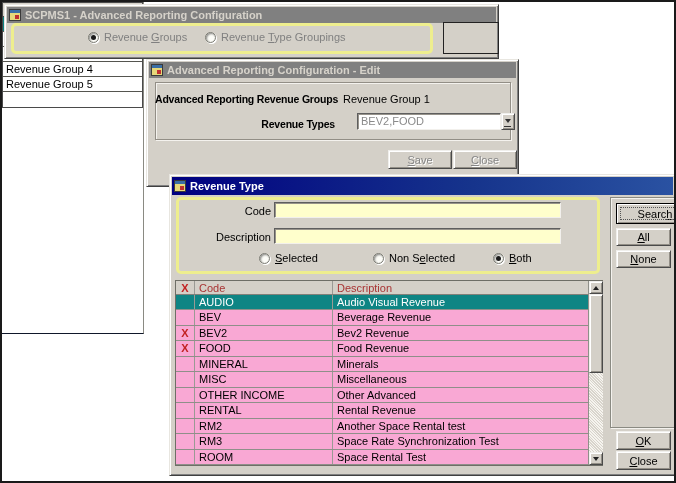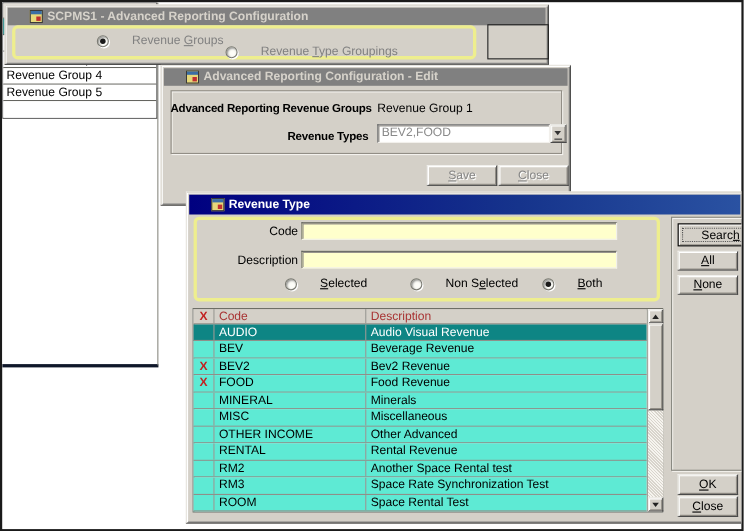--- a/index.html
+++ b/index.html
@@ -7,86 +7,86 @@
   body {
     font-family:"Liberation Sans", sans-serif;
     font-size:11px; color:#000;
     background:#fff; position:relative; overflow:hidden;
     border:2px solid #1a1a1a;
   }
   .win { position:absolute; background:#d4d0c8;
     border:1px solid; border-color:#e8e6e0 #404040 #404040 #e8e6e0;
     box-shadow: inset 1px 1px 0 #fff, inset -1px -1px 0 #808080; }
   .titlebar { position:absolute; left:2px; right:2px; top:2px; height:16px;
-    display:flex; align-items:center; padding-left:20px; overflow:hidden; }
+    display:flex; align-items:center; padding-left:2px; overflow:hidden; }
   .titlebar.inactive { background:#808080; color:#d6d2ca; }
   .titlebar.active { background:linear-gradient(90deg,#000080,#16348c 60%,#2a52a2); color:#fff; height:18px; }
   .titlebar .ttext { font-weight:bold; white-space:nowrap; margin-left:4px; }
   .form-icon { width:12px; height:12px; position:relative; flex:none;
     background:#e6d87a; border:1px solid #3a3a3a; }
   .form-icon::before { content:""; position:absolute; left:0; top:0; right:0; height:3px; background:#3a6ea5; }
   .form-icon::after { content:""; position:absolute; right:1px; bottom:1px; width:4px; height:4px; background:#c03030; }
   .yellowbox { position:absolute; border:3px solid #eeee8e; border-radius:5px; }
   
   .radio-item { position:absolute; display:flex; align-items:center; }
   .radio { width:11px; height:11px; border-radius:50%; background:#fdfdf8; flex:none;
     border:1px solid #7a7a72; box-shadow: inset 1px 1px 2px rgba(0,0,0,.45), 1px 1px 0 #fff; position:relative; }
   .radio.checked::after { content:""; position:absolute; left:2px; top:2px; width:5px; height:5px; border-radius:50%; background:#1a1a1a; }
-  .radio-item .rlabel { margin-left:21px; }
+  .radio-item .rlabel { margin-left:5px; }
   .dim { color:#808080; }
   
   .btn { position:absolute; background:#d4d0c8; text-align:center;
     border:1px solid; border-color:#f0efec #4a4a4a #4a4a4a #f0efec;
     box-shadow: inset 1px 1px 0 #fff, inset -1px -1px 0 #928e86;
     display:flex; align-items:center; justify-content:center; cursor:default; }
   .btn.disabled { color:#868686; text-shadow:1px 1px 0 #fff; }
   .btn.default { border:1px solid #000; }
   .btn.default .focus { position:absolute; left:3px; top:3px; right:3px; bottom:3px; border:1px dotted #555; }
   
   .sunken { border:1px solid; border-color:#5e5e5e #f2f0ec #f2f0ec #5e5e5e;
     box-shadow: inset 1px 1px 0 #97938b; background:#fff; }
   input.field { position:absolute; font-family:"Liberation Sans",sans-serif; font-size:11px;
     padding:1px 3px; outline:none; }
   
   #w2 { left:2px; top:57px; width:142px; height:332px; background:#fff;
-    border-right:1px solid #8a8a82; border-bottom:3px solid #0f172a; }
+    border-right:1px solid #8a8a82; border-bottom:1px solid #0f172a; }
   #w2 .grid { border:1px solid #4a4a4a; }
   #w2 .lheader { height:14px; background:#d6d2ca; color:#b03030;
     padding:1px 0 0 3px; border-bottom:1px solid #4a4a4a; white-space:nowrap; overflow:hidden; }
   #w2 .lrow { height:15px; background:#fff; padding:1px 0 0 3px; border-bottom:1px solid #55554f; white-space:nowrap; overflow:hidden; }
   #w2 .lrow.selected { background:#0e8584; color:#fff; }
   #w2 .lempty { height:15px; background:#fff; }
   
   #w3 { left:144px; top:57px; width:373px; height:128px; }
   #w3 .groupbox { position:absolute; left:8px; top:22px; width:356px; height:58px;
     border:1px solid #928e86; box-shadow:1px 1px 0 #f4f2ee, inset 1px 1px 0 #f4f2ee; }
   .frow { position:absolute; display:flex; align-items:flex-end; }
   .flabel { width:180px; text-align:right; font-weight:bold; flex:none;
     font-size:10.5px; letter-spacing:-0.2px; white-space:nowrap; }
   .fvalue { margin-left:8px; white-space:nowrap; }
-  .combo { margin-left:8px; width:164px; height:17px; background:#fff; color:#8a8a8a;
+  .combo { margin-left:22px; width:164px; height:17px; background:#fff; color:#8a8a8a;
     padding:1px 3px; white-space:nowrap; overflow:hidden; }
   .lovbtn { width:16px; height:17px; background:#d4d0c8; margin-left:0;
     border:1px solid; border-color:#f0efec #4a4a4a #4a4a4a #f0efec;
     box-shadow: inset 1px 1px 0 #fff, inset -1px -1px 0 #928e86;
     display:flex; flex-direction:column; align-items:center; justify-content:center; }
   .lovbtn .tri { width:0; height:0; border:3px solid transparent; border-top:4px solid #333; margin-top:3px; }
   .lovbtn .bar { width:7px; height:1px; background:#333; margin-top:0px; }
   
   #w4 { left:167px; top:172px; width:507px; height:302px; }
   #w4 .yellowbox { left:6px; top:22px; width:424px; height:77px; }
   .rt-label { position:absolute; text-align:right; white-space:nowrap; }
   .sideframe { position:absolute; left:440px; top:22px; width:66px; height:231px;
     border:1px solid #8a8a82; box-shadow:1px 1px 0 #f4f2ee, inset 1px 1px 0 #f4f2ee; }
   
   .tbl { position:absolute; left:5px; top:105px; width:428px; height:186px;
     background:#fff; border:1px solid #6e6e66; box-shadow: inset 1px 1px 0 #9a968e; display:flex; }
   .tgrid { width:412px; display:flex; flex-direction:column; }
   .thead { height:14px; display:flex; background:#d4d0c8; color:#a83434; border-bottom:1px solid #80807a; flex:none; }
-  .trow { flex:1 1 0; display:flex; background:#5eead4; border-bottom:1px solid #8f8f89; overflow:hidden; }
+  .trow { flex:1 1 0; display:flex; background:#f9a8d4; border-bottom:1px solid #8f8f89; overflow:hidden; }
   .trow.selected { background:#0e8584; color:#fff; }
   .cell { padding:1px 0 0 4px; white-space:nowrap; overflow:hidden; }
   .c-x { width:19px; flex:none; border-right:1px solid #9a9a94; text-align:center; padding-left:0; }
   .c-code { width:138px; flex:none; border-right:1px solid #9a9a94; }
   .c-desc { flex:1; }
   .xmark { color:#c22222; font-weight:bold; }
   .thead .c-x { color:#c22222; font-weight:bold; }
   
   .vscroll { width:14px; flex:none; background:#ece9e2; border-left:1px solid #8f8f89; position:relative; }
   .sbtn { position:absolute; left:0; width:14px; height:13px; background:#d4d0c8;
@@ -108,21 +108,21 @@
 <div class="win" id="w1" style="left:2px; top:2px; width:495px; height:55px;">
   <div class="titlebar inactive">
     <span class="form-icon"></span>
     <span class="ttext">SCPMS1 - Advanced Reporting Configuration</span>
   </div>
   <div class="yellowbox" style="left:6px; top:18px; width:422px; height:31px;"></div>
   <div class="radio-item" style="left:83px; top:26px;">
     <span class="radio checked"></span>
     <span class="rlabel dim">Revenue <u>G</u>roups</span>
   </div>
-  <div class="radio-item" style="left:200px; top:36px;justify-content:space-between;">
+  <div class="radio-item" style="left:200px; top:26px;justify-content:space-between;">
     <span class="radio"></span>
     <span class="rlabel dim">Revenue <u>T</u>ype Groupings</span>
   </div>
   <div style="position:absolute; left:438px; top:17px; width:56px; height:32px; border:1px solid #222;"></div>
 </div>
 
 <div id="w2">
   <div class="grid">
     <div class="lheader">Advanced Reporting Revenue Gr</div>
     <div class="lrow selected">Revenue Group 1</div>

